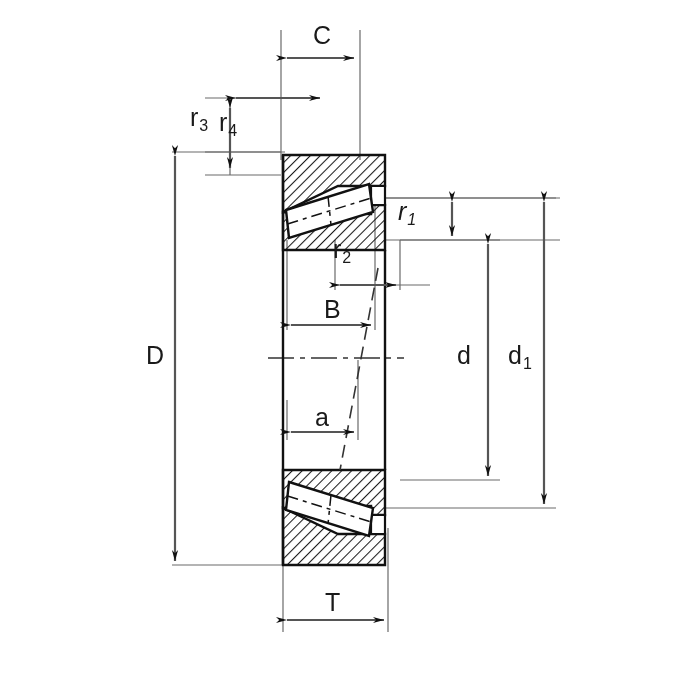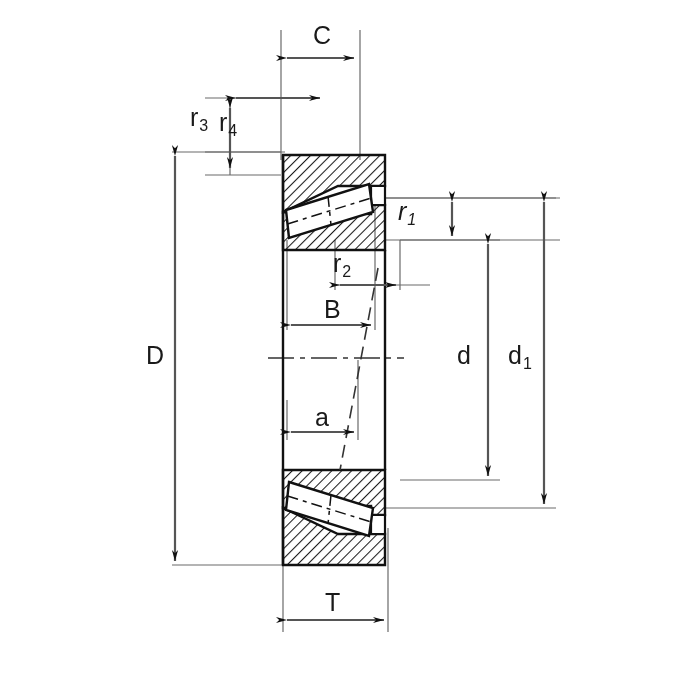--- a/index.html
+++ b/index.html
@@ -168,21 +168,21 @@
   </div>
 
   <div class="dim-label" style="left:190px; top:105px;">
     <span>r</span><span class="sub">3</span>
   </div>
 
   <div class="dim-label" style="left:398px; top:199px;font-style:italic;">
     <span>r</span><span class="sub">1</span>
   </div>
 
-  <div class="dim-label" style="left:333px; top:251px;">
+  <div class="dim-label" style="left:333px; top:237px;">
     <span>r</span><span class="sub">2</span>
   </div>
 
   <div class="dim-label" style="left:324px; top:297px;">
     <span>B</span>
   </div>
 
   <div class="dim-label" style="left:146px; top:343px;">
     <span>D</span>
   </div>

